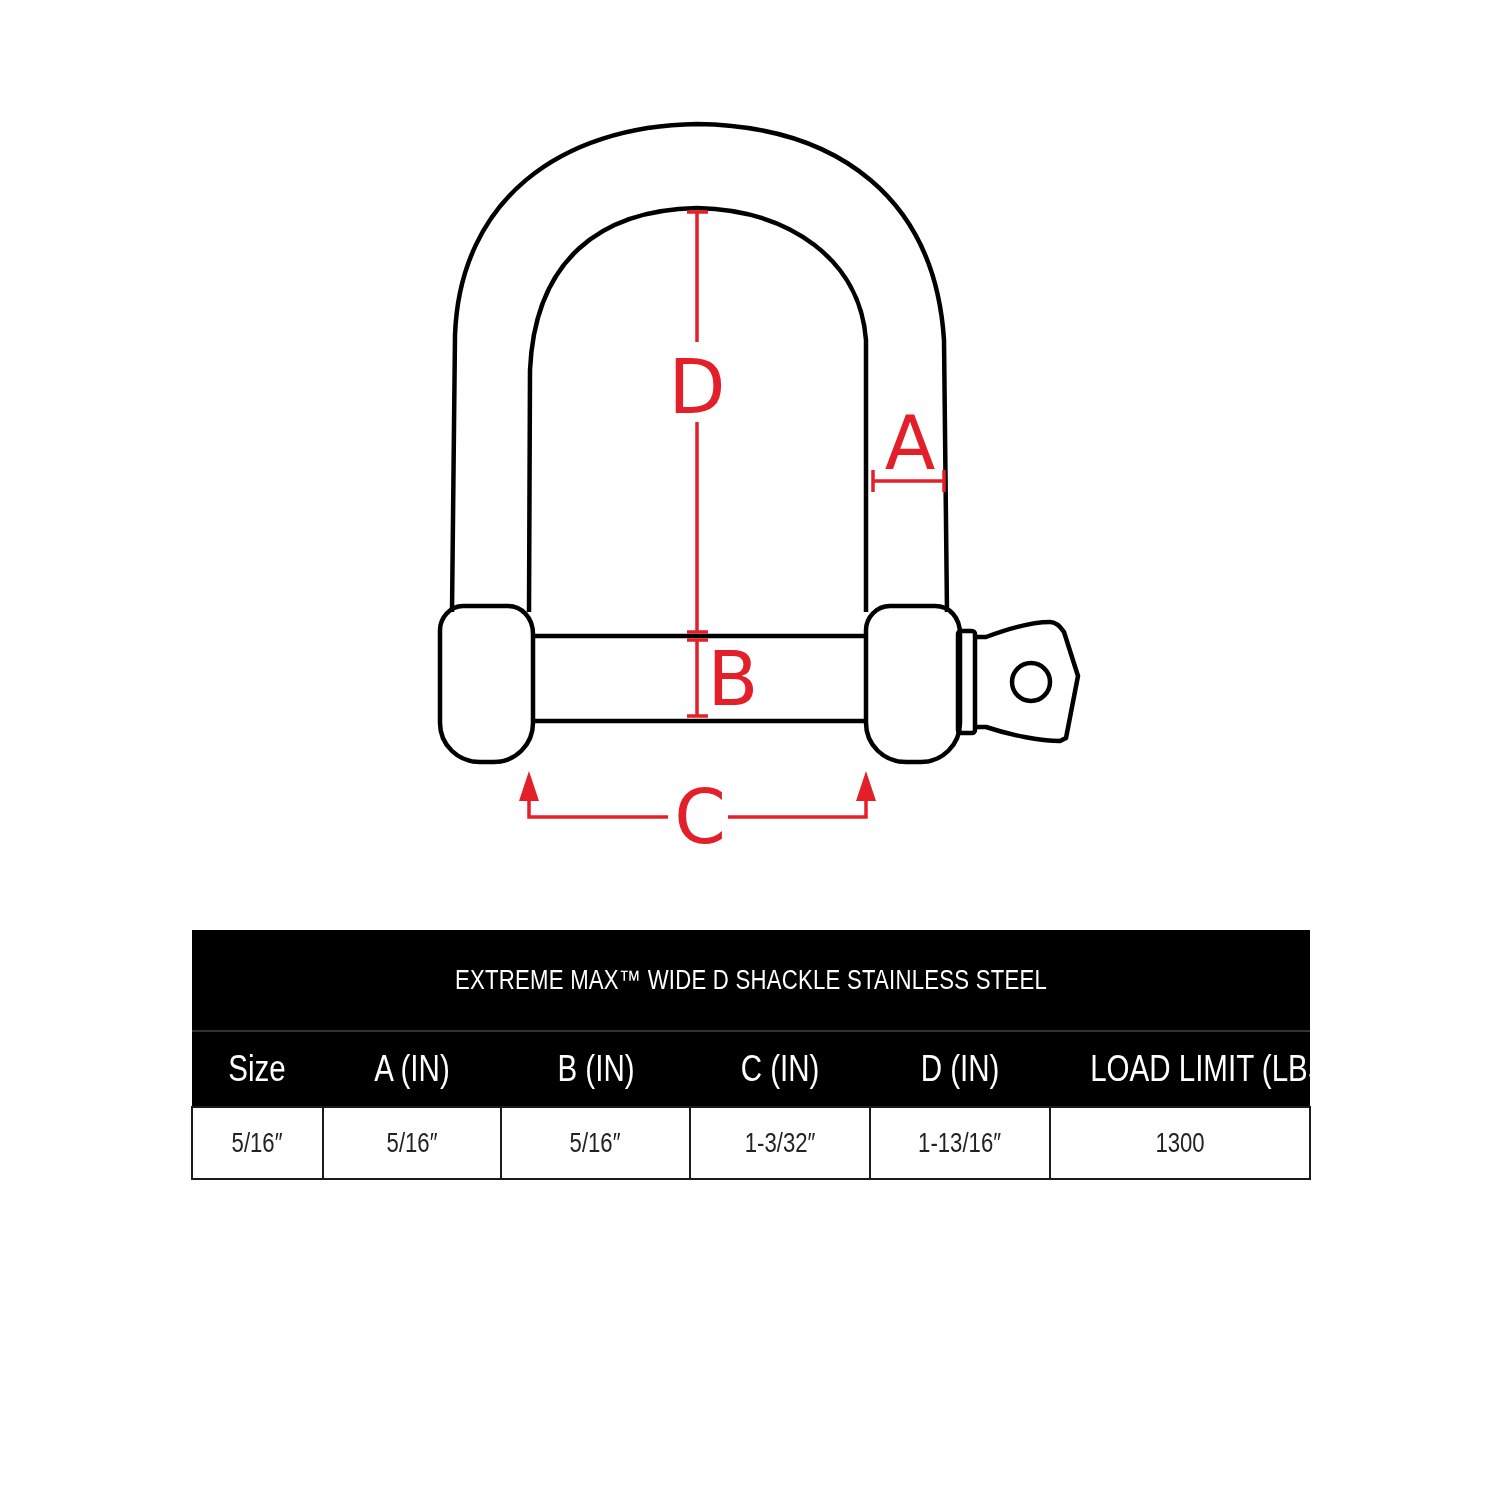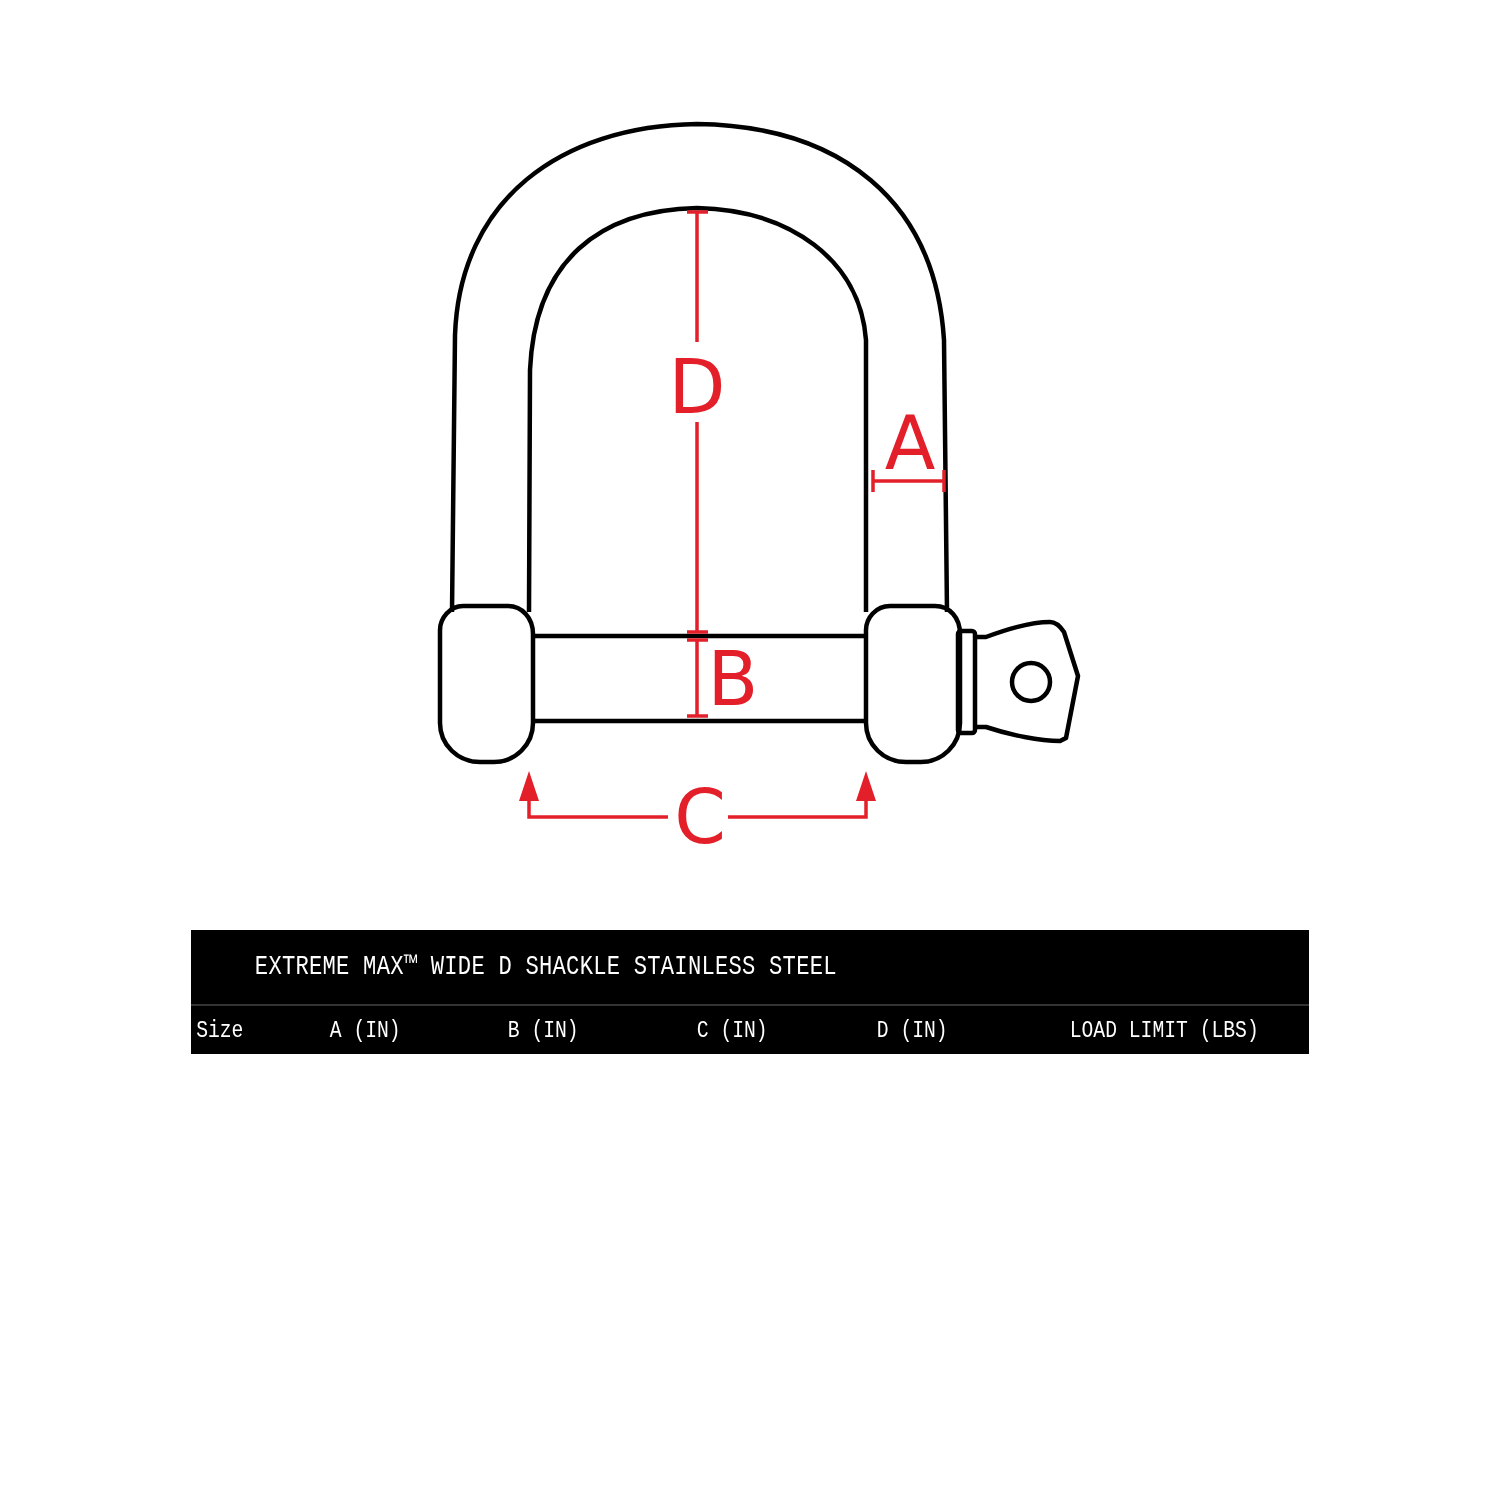--- a/index.html
+++ b/index.html
@@ -2,25 +2,25 @@
 <html><head>
 <meta charset="utf-8">
 <style>
   html, body { margin: 0; padding: 0; background: #ffffff; }
   body { width: 1500px; height: 1500px; position: relative; overflow: hidden;
          font-family: "Liberation Sans", sans-serif; }
   #diagram { position: absolute; left: 0; top: 0; width: 1500px; height: 900px; }
   .dim-label { font-family: "DejaVu Sans", sans-serif; fill: #e3202a; font-size: 74px; }
   #spec-table { position: absolute; left: 191px; top: 930px; width: 1118px;
                 border-collapse: collapse; table-layout: fixed; }
-  #spec-table th, #spec-table td { text-align: left; padding: 0; white-space: nowrap;
-                font-family: Liberation Mono, monospace; }
+  #spec-table th, #spec-table td { text-align: center; padding: 13px; white-space: nowrap;
+                font-family: Liberation Sans, sans-serif; }
   .title-row th { background: #000; color: #fff; height: 74px; font-size: 27px;
                   font-weight: normal; letter-spacing: 0.3px; border-bottom: 2px solid #333; }
-  .head-row th { background: #000; color: #fff; height: 48px; font-size: 24px;
+  .head-row th { background: #000; color: #fff; height: 48px; font-size: 36px;
                  font-weight: normal; transform-origin: center; }
   .data-row td { height: 44px; border: 2.5px solid #1a1a1a; color: #222; font-size: 27px; }
   .cond { display: inline-block; transform: scaleX(0.82); }
 </style>
 </head>
 <body>
 
 <svg id="diagram" viewBox="0 0 1500 900" xmlns="http://www.w3.org/2000/svg">
   <g fill="none" stroke="#000" stroke-width="4.5" stroke-linejoin="round">
 
@@ -84,14 +84,22 @@
     <tr class="head-row">
       <th><span class="cond">Size</span></th>
       <th><span class="cond">A (IN)</span></th>
       <th><span class="cond">B (IN)</span></th>
       <th><span class="cond">C (IN)</span></th>
       <th><span class="cond">D (IN)</span></th>
       <th><span class="cond">LOAD LIMIT (LBS)</span></th>
     </tr>
   </thead>
   <tbody>
+    <tr class="data-row">
+      <td><span class="cond">5/16″</span></td>
+      <td><span class="cond">5/16″</span></td>
+      <td><span class="cond">5/16″</span></td>
+      <td><span class="cond">1-3/32″</span></td>
+      <td><span class="cond">1-13/16″</span></td>
+      <td><span class="cond">1300</span></td>
+    </tr>
   </tbody>
 </table>
 
 </body></html>

